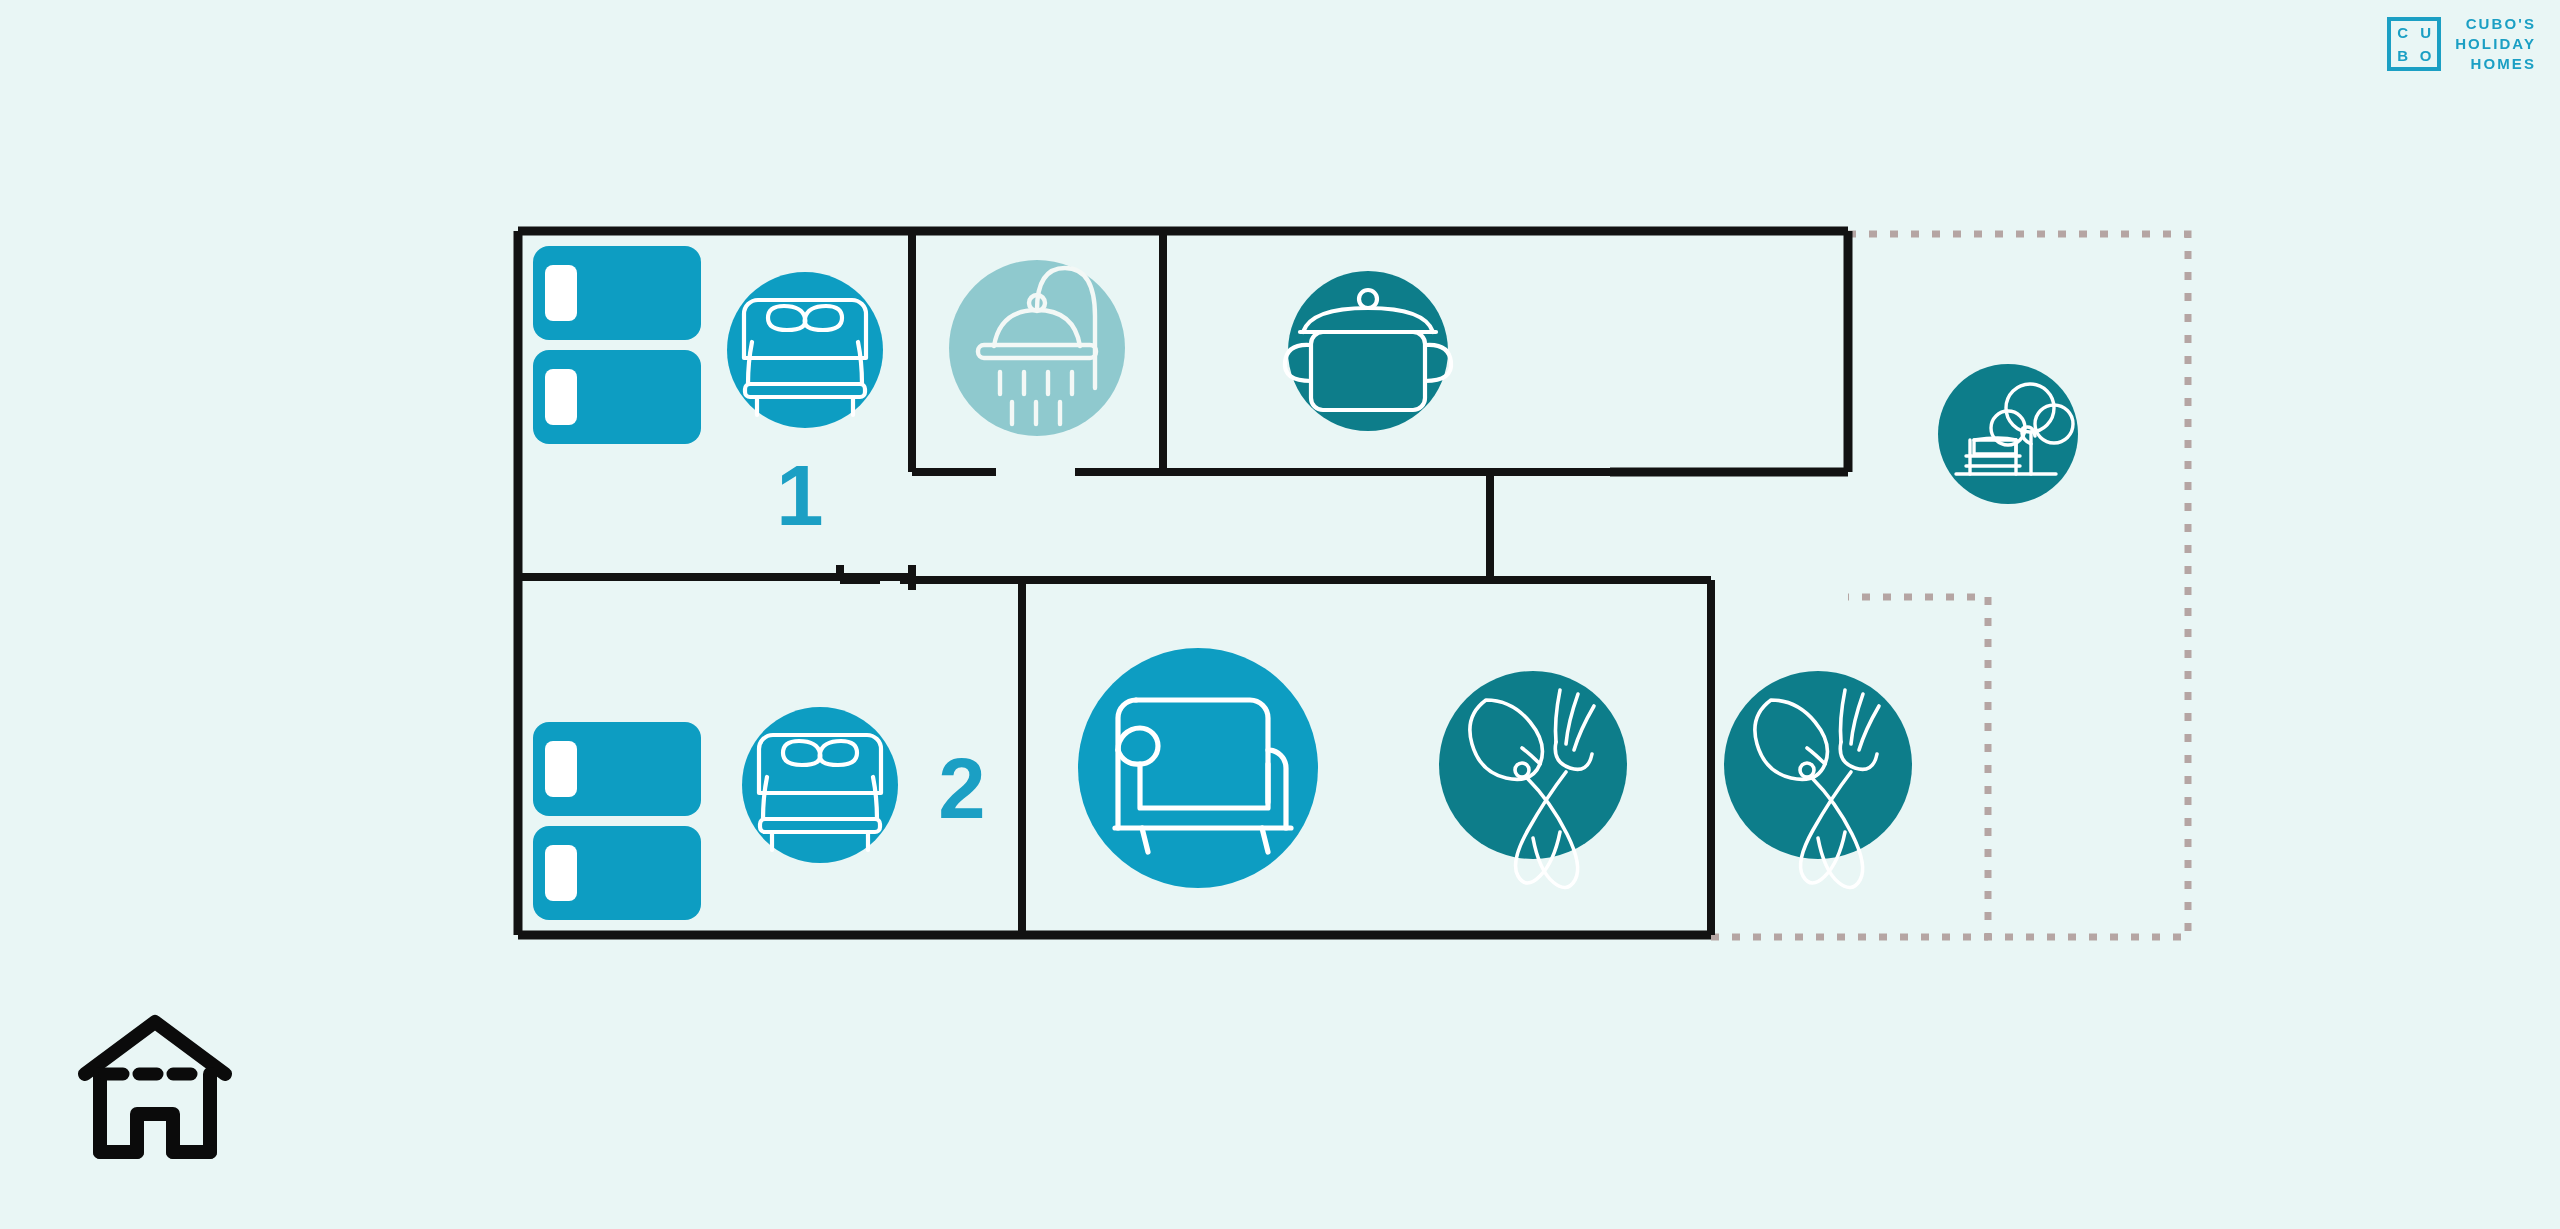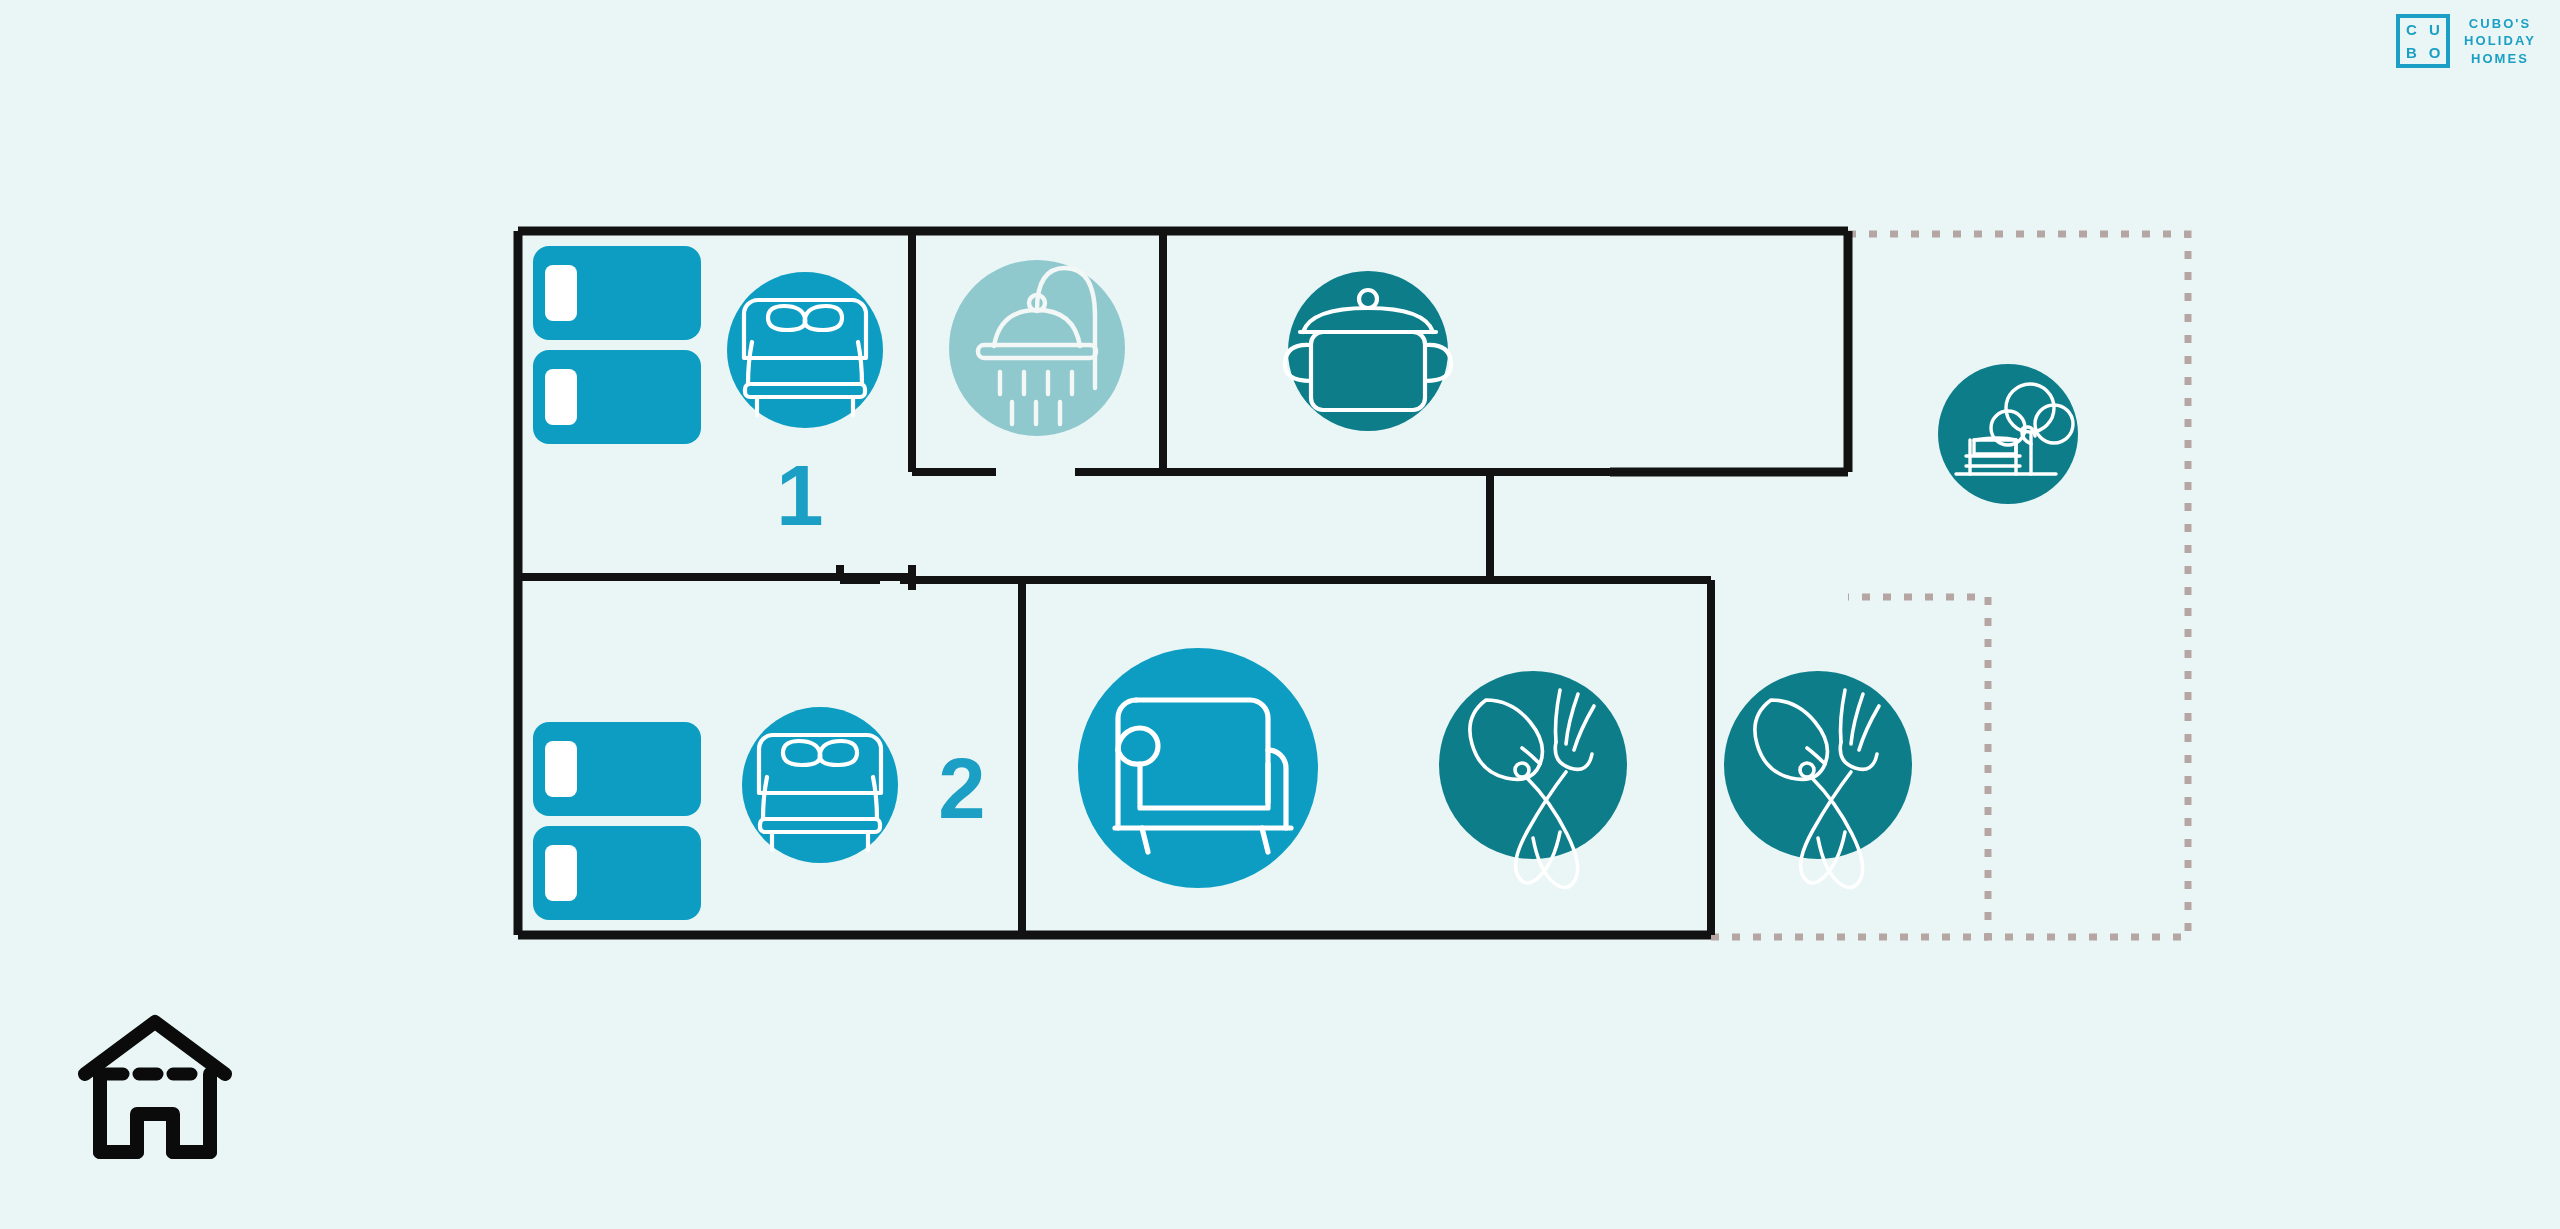--- a/index.html
+++ b/index.html
@@ -43,25 +43,25 @@
     align-items: center;
     justify-items: center;
     color: #1b9fc4;
     font-size: 15px;
     font-weight: bold;
     letter-spacing: 0px;
     line-height: 1;
   }
   #brand-text {
     color: #1b9fc4;
-    font-size: 13px;
+    font-size: 15px;
     font-weight: bold;
     letter-spacing: 2.1px;
     line-height: 1.32;
-    text-align: center;
+    text-align: right;
   }
 
   
   #plan {
     position: absolute;
     left: 0;
     top: 0;
     width: 2560px;
     height: 1229px;
   }

